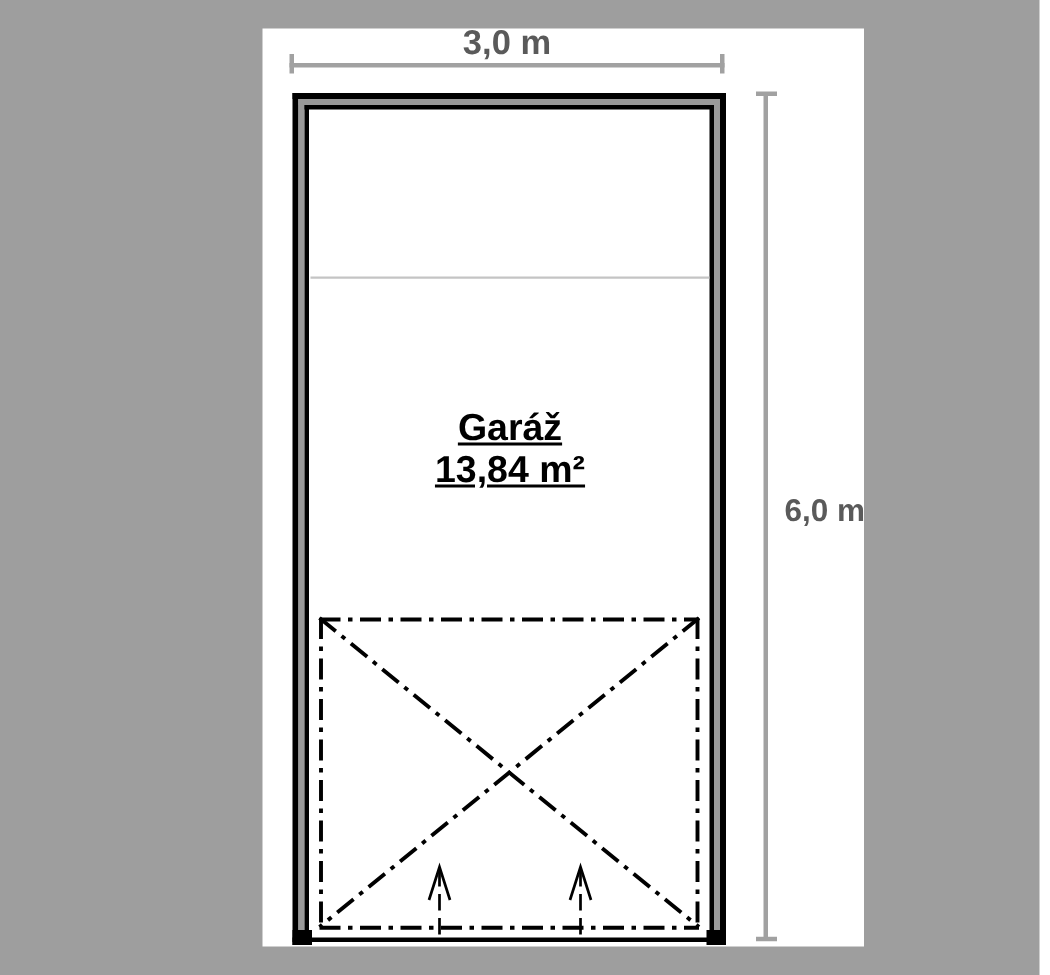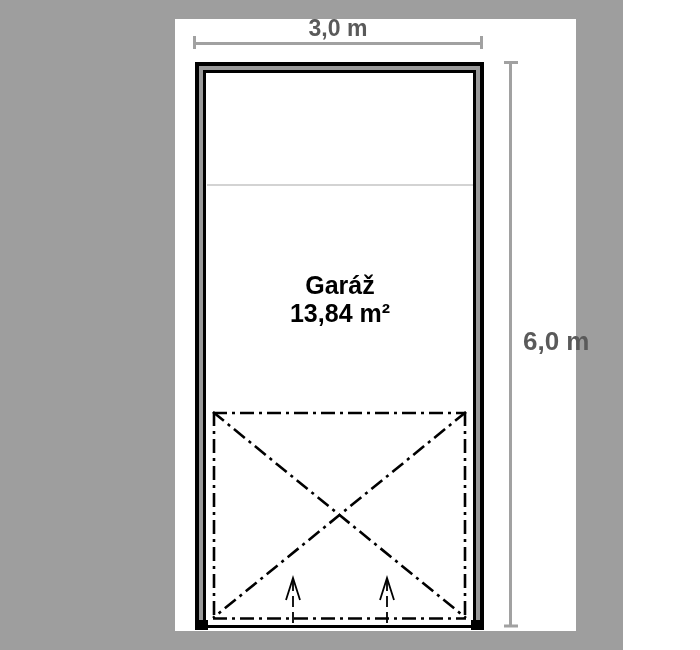--- a/index.html
+++ b/index.html
@@ -1,18 +1,18 @@
 <!DOCTYPE html>
 <html style="--background: #9e9e9e; --paper: #ffffff; --wall-line: #000000; --wall-fill: #999999; --dimension-line: #a1a1a1; --dimension-text: #5a5a5a; --drawing-line: #000000; --faint-line: #c4c4c4;"><head>
 <meta charset="utf-8">
 <style>
   html, body { margin: 0; padding: 0; }
   .canvas {
     position: relative;
-    width: 623px;
+    width: 693px;
     height: 650px;
     background: var(--background, #9e9e9e);
     overflow: hidden;
     font-family: "Liberation Sans", sans-serif;
   }
   .paper {
     position: absolute;
     left: 175px; top: 19px;
     width: 401px; height: 612px;
     background: var(--paper, #ffffff);
@@ -65,31 +65,31 @@
     font-weight: bold;
   }
   .dim-top-label {
     left: 238px; top: 16px;
     width: 200px;
     text-align: center;
     font-size: 23px; line-height: 25px;
   }
   .dim-right-label {
     left: 523px; top: 329px;
-    font-size: 26px; line-height: 24px;
+    font-size: 21px; line-height: 24px;
     white-space: nowrap;
   }
   .room-text {
     position: absolute;
     left: 190px;
     width: 300px;
     text-align: center;
     color: #000;
     font-weight: bold;
-    font-size: 25px; line-height: 28px;
+    font-size: 25px; line-height: 28px; text-decoration: underline;
   }
   .room-name { top: 271px; }
   .room-area { top: 299px; }
 </style>
 </head>
 <body>
 
 <div class="canvas">
 
   <div class="paper"></div>

